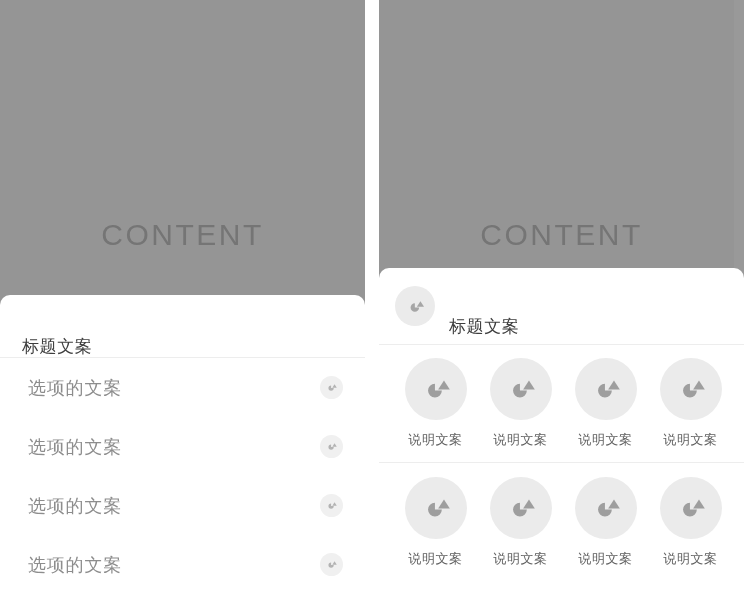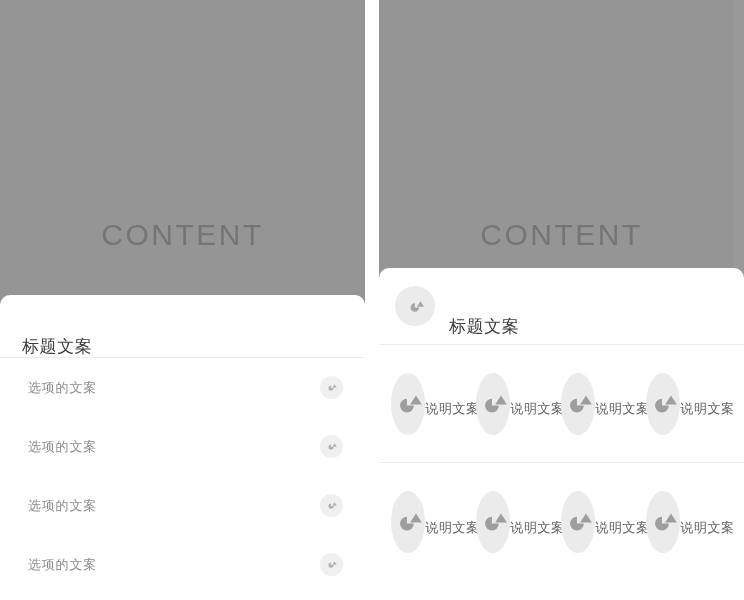--- a/index.html
+++ b/index.html
@@ -90,21 +90,21 @@
   
   .opt-list { padding: 0; }
   .opt-row {
     display: flex;
     align-items: center;
     justify-content: space-between;
     height: 59px;
     padding: 0 22px 0 28px;
   }
   .opt-label {
-    font-size: 13px;
+    font-size: 18px;
     color: #8d8d8d;
     letter-spacing: 0.8px;
   }
 
   
   .badge-sm {
     width: 23px; height: 23px;
     border-radius: 50%;
     background: #f0f0f0;
     display: flex;
@@ -135,21 +135,21 @@
     padding-left: 14px;
     overflow: hidden;
     border-bottom: 1px solid #ededed;
   }
   .grid-row:last-child { border-bottom: none; }
 
   .grid-cell {
     width: 85px;
     flex: none;
     display: flex;
-    flex-direction: row;
+    flex-direction: column;
     align-items: center;
     justify-content: center;
   }
   .cell-circle {
     width: 62px; height: 62px;
     border-radius: 50%;
     background: #ebebeb;
     display: flex;
     align-items: center;
     justify-content: center;

